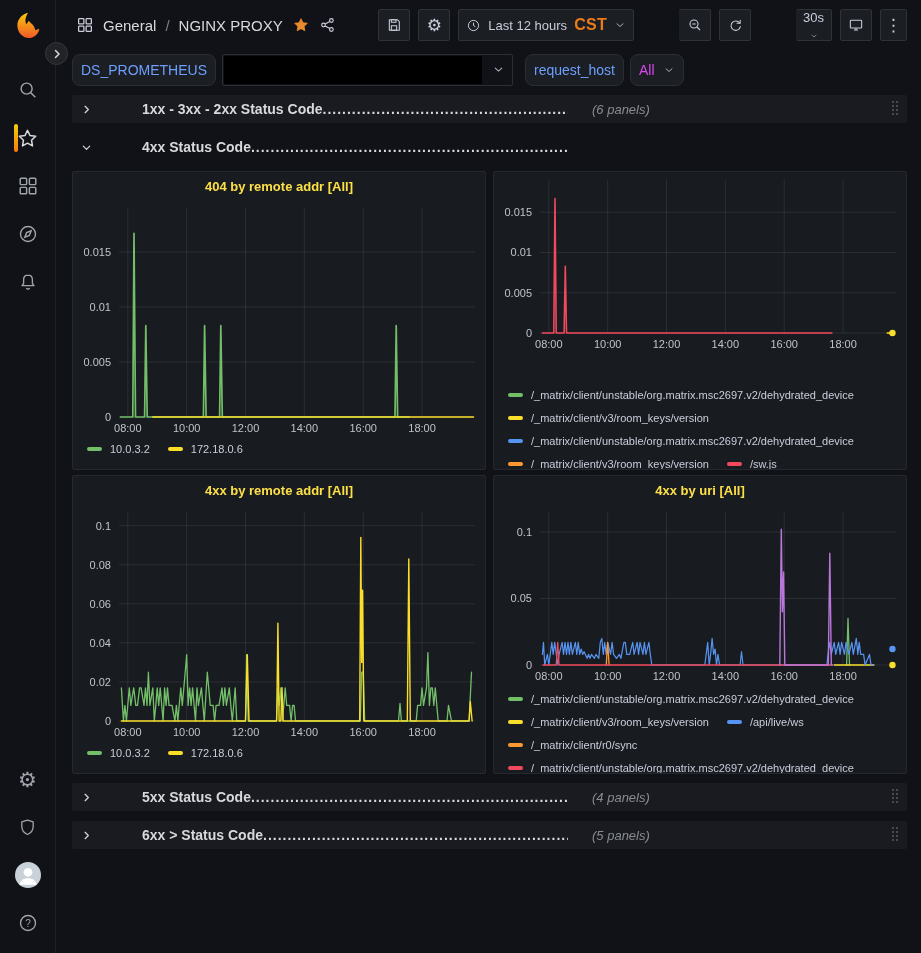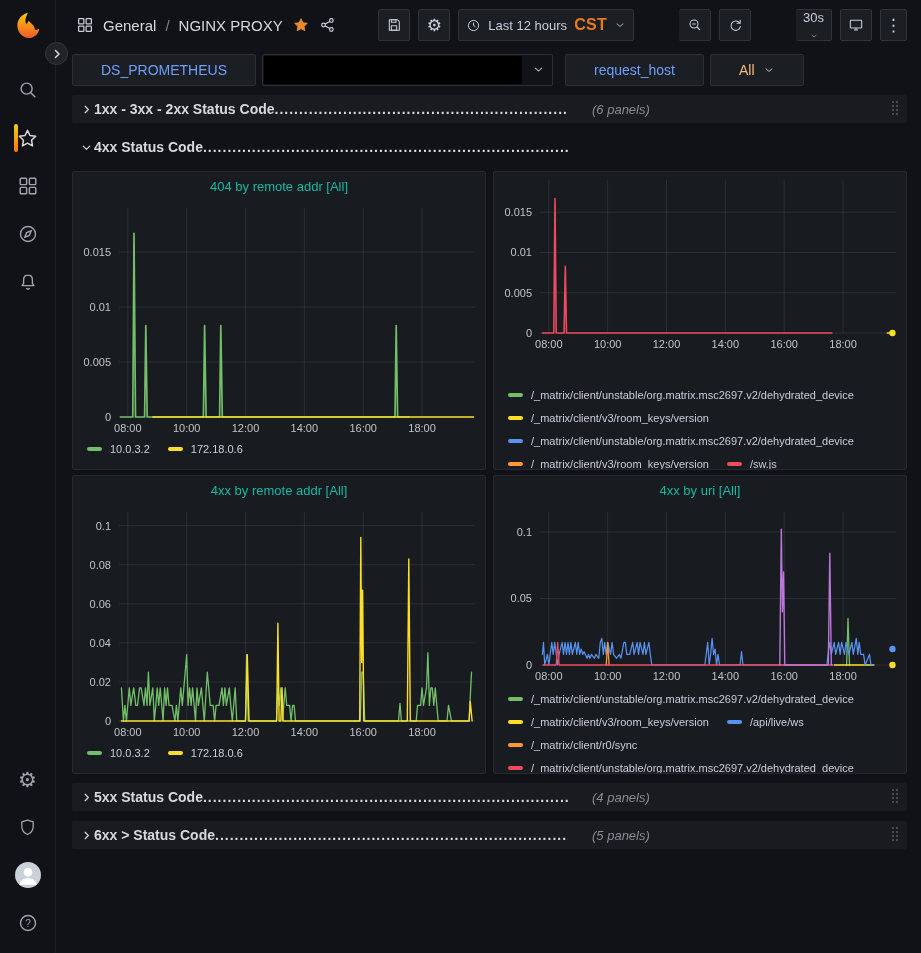--- a/index.html
+++ b/index.html
@@ -33,49 +33,49 @@
     display:flex;align-items:center;justify-content:center;gap:7px;padding:0 7px;box-sizing:border-box;
     color:#ccccdc;font-size:13px;cursor:pointer;}
   .btn-group{display:flex;gap:45px;}
   .btn-group .tool-btn + .tool-btn{border-left:none;flex-direction:column;}
   .tz{color:#eb7b18;font-weight:bold;font-size:16px;letter-spacing:.3px;}
   .glyph{font-size:17px;line-height:1;color:#ccccdc;}
 
   
   .submenu{position:absolute;left:56px;top:50px;right:0;height:40px;display:flex;align-items:center;
     padding:0 16px;box-sizing:border-box;gap:12px;}
-  .var-chip{height:32px;display:flex;align-items:center;padding:0 28px;background:#1b1e23;
-    border:1px solid #2b2e33;border-radius:2px;font-size:14px;cursor:pointer;box-sizing:border-box;}
+  .var-chip{height:32px;display:flex;align-items:center;padding:0 8px;background:#1b1e23;
+    border:1px solid #2b2e33;border-radius:8px;font-size:14px;cursor:pointer;box-sizing:border-box;}
   .var-chip.blue{color:#6e9fff;}
   .var-select{width:291px;height:32px;background:#111217;border:1px solid #2b2e33;border-radius:2px;
     position:relative;cursor:pointer;box-sizing:border-box;margin-left:-6px;}
   .var-select .redacted{position:absolute;left:1px;top:1px;bottom:1px;right:30px;background:#000;}
   .var-select .chev{position:absolute;right:7px;top:8px;color:#aeb2ba;}
   .var-all{display:flex;align-items:center;gap:8px;color:#d8d9da;margin-left:-6px;}
 
   
   .dash{position:absolute;left:56px;top:90px;right:0;bottom:0;padding:5px 14px 0 16px;box-sizing:border-box;}
   .row-head{height:28px;display:flex;align-items:center;margin-bottom:10px;border-radius:2px;
     cursor:pointer;padding:0 4px 0 6px;box-sizing:border-box;}
   .row-head.collapsed{background:#1a1b20;}
   .row-chevron{width:16px;display:flex;justify-content:center;color:#d8d9da;flex:none;}
   .row-titlebox{width:474px;overflow:hidden;white-space:nowrap;display:flex;flex:none;}
-  .row-title{font-size:14px;font-weight:bold;color:#d8d9da;}
+  .row-title{font-size:14px;font-weight:bold;color:#d8d9da;margin-left:48px;}
   .row-dots{font-size:14px;font-weight:bold;color:#d8d9da;letter-spacing:1px;overflow:hidden;}
   .row-count{font-size:13px;font-style:italic;color:#878b92;margin-left:24px;white-space:nowrap;}
   .drag-handle{margin-left:auto;width:14px;height:16px;display:grid;
     grid-template-columns:repeat(2,4px);grid-auto-rows:4px;justify-content:center;align-content:center;
     cursor:grab;}
   .drag-handle i{width:2px;height:2px;border-radius:50%;background:#5a5d63;}
 
   .panel-grid{display:grid;grid-template-columns:414px 414px;grid-auto-rows:299px;gap:5px 7px;margin-bottom:9px;}
   .panel{background:#181b1f;border:1px solid #25282e;border-radius:2px;display:flex;flex-direction:column;
     overflow:hidden;box-sizing:border-box;}
   .panel-title{height:28px;flex:none;display:flex;align-items:center;justify-content:center;
-    font-size:13px;font-weight:normal;color:#14b8a6;cursor:pointer;}
+    font-size:13px;font-weight:bold;color:#fde047;cursor:pointer;}
   .chart{flex:1;min-height:0;}
   .legend{flex:none;display:flex;flex-wrap:wrap;align-content:flex-start;column-gap:18px;
     overflow:hidden;padding:0 8px 0 14px;box-sizing:border-box;}
   .legend.single{height:32px;}
   .legend.multi{height:88px;padding-top:2px;}
   .legend-item{display:flex;align-items:center;gap:8px;height:23px;font-size:11px;color:#ccccdc;
     white-space:nowrap;cursor:pointer;}
   .legend-swatch{width:15px;height:4px;border-radius:2px;flex:none;}
 </style>
 </head>
@@ -242,21 +242,21 @@
 
   <div class="submenu">
     <div class="var-chip blue">DS_PROMETHEUS</div>
     <div class="var-select">
       <div class="redacted"></div>
       <svg class="chev" viewBox="0 0 24 24" width="13" height="13" fill="none" stroke="#aeb2ba" stroke-width="2" stroke-linecap="round">
           <polyline points="6 9.5 12 15 18 9.5"></polyline>
         </svg>
     </div>
     <div class="var-chip blue">request_host</div>
-    <div class="var-chip var-all" style="color:#fdba74;">
+    <div class="var-chip var-all" style="color:#d946ef;">
       <span>All</span>
       <svg viewBox="0 0 24 24" width="12" height="12" fill="none" stroke="#aeb2ba" stroke-width="2" stroke-linecap="round">
           <polyline points="6 9.5 12 15 18 9.5"></polyline>
         </svg>
     </div>
   </div>
 
   <main class="dash">
 
     <div class="row-head collapsed">

